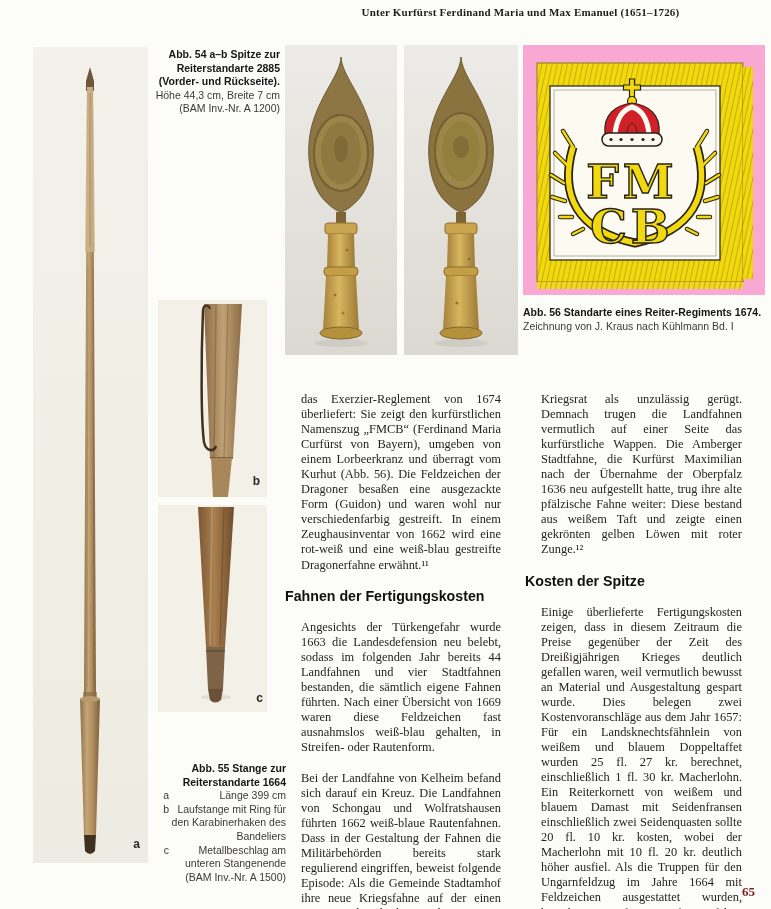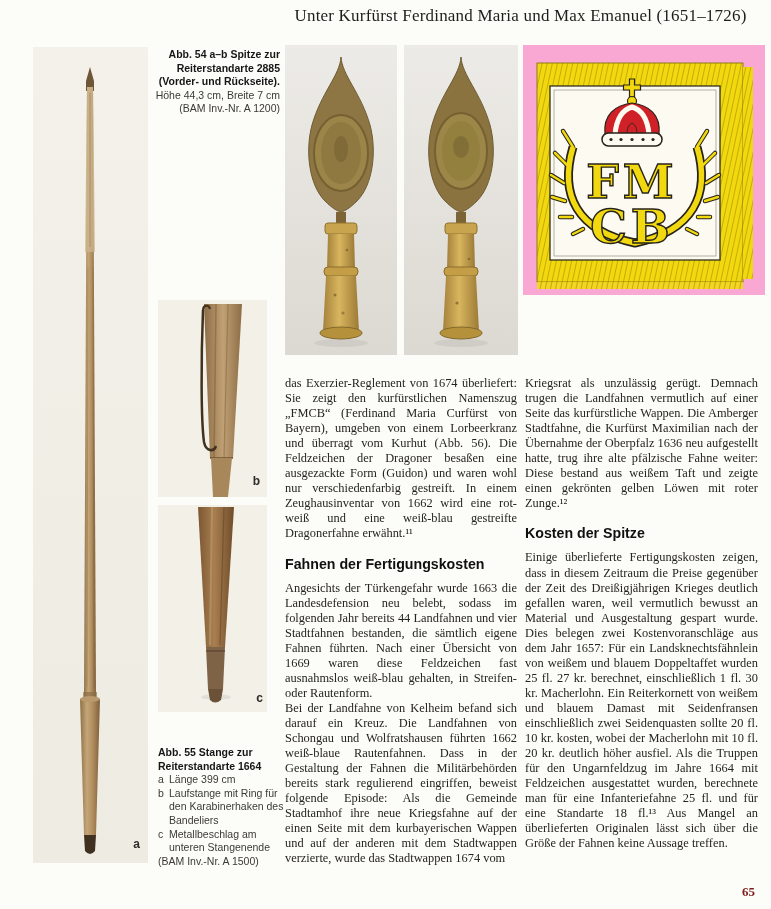--- a/index.html
+++ b/index.html
@@ -4,51 +4,51 @@
 <style>
   html,body { margin:0; padding:0; background:#e8e8e8; }
   .page {
     position:relative; width:771px; height:909px; margin:0 auto;
     background:#fcfcf8; overflow:hidden;
     font-family:"Liberation Sans", sans-serif;
   }
   .header-title {
     position:absolute; left:270px; top:6px; width:501px;
     text-align:center; font-family:"Liberation Serif", serif;
-    font-weight:normal; font-size:17px; color:#1f1d1b; letter-spacing:.2px;
+    font-weight:bold; font-size:11px; color:#1f1d1b; letter-spacing:.2px;
   }
   .photo { position:absolute; }
   #photo-lance   { left:33px;  top:47px;  width:115px; height:816px; background:linear-gradient(#f4f1ea,#eeebe2); }
   #photo-b       { left:158px; top:300px; width:109px; height:197px; background:#f3f0e8; }
   #photo-c       { left:158px; top:505px; width:109px; height:207px; background:#f3f0e8; }
   #photo-finial-front { left:285px; top:45px; width:112px; height:310px; background:linear-gradient(#edebe7,#dcd9d2); }
   #photo-finial-back  { left:404px; top:45px; width:114px; height:310px; background:linear-gradient(#edebe7,#dcd9d2); }
   #photo-flag    { left:523px; top:45px; width:242px; height:250px; background:#f9a8d4; }
   .fig-label {
     position:absolute; font-weight:bold; font-size:12px; color:#2b2b28;
   }
   #label-a { right:8px; bottom:12px; }
   #label-b { right:7px; bottom:9px; }
   #label-c { right:4px; bottom:7px; }
   .caption { font-size:10.5px; line-height:13.6px; color:#3c3a36; }
   .caption .cap-bold { font-weight:bold; color:#161616; }
   #caption-54 { position:absolute; left:150px; top:48px;  width:130px; text-align:right; }
   #caption-56 { position:absolute; left:523px; top:306px; width:246px; }
-  #caption-55 { position:absolute; left:158px; top:746px; width:128px; }
+  #caption-55 { position:absolute; left:158px; top:762px; width:128px;text-align:right; }
   .cap-item { display:flex; }
   .cap-item .marker { width:11px; flex:none; }
   .cap-item .itxt { flex:1; }
   .col {
     position:absolute; top:376px;
     font-family:"Liberation Serif", serif; font-size:12.4px; line-height:15.05px;
     text-align:justify; color:#262421;
   }
   #col-left  { left:285px; width:232px; }
   #col-right { left:525px; width:233px; }
-  .col p { margin:0; }
+  .col p { margin:16px; }
   .col .heading {
     font-family:"Liberation Sans", sans-serif; font-weight:bold;
     font-size:14.2px; color:#101010; margin:15px 0 9px 0; text-align:left;
   }
   .pagenum {
     position:absolute; right:16px; bottom:9px;
     font-family:"Liberation Serif", serif; font-weight:bold; font-size:13px; color:#7f1d1d;
   }
 </style>
 </head>
@@ -193,20 +193,24 @@
         <circle cx="109" cy="94.5" r="1.6" fill="#26231a"></circle>
           <circle cx="120" cy="94.5" r="1.6" fill="#26231a"></circle>
         <circle cx="130" cy="94.5" r="1.6" fill="#26231a"></circle>
       </g>
 
       <text x="109" y="153" text-anchor="middle" font-family="DejaVu Serif, serif" font-weight="bold" font-size="46" letter-spacing="4" fill="#f2d90f" stroke="#26231a" stroke-width="1.4">FM</text>
       <text x="109" y="198" text-anchor="middle" font-family="DejaVu Serif, serif" font-weight="bold" font-size="46" letter-spacing="4" fill="#f2d90f" stroke="#26231a" stroke-width="1.4">CB</text>
     </svg>
   </div>
 
+  <div class="caption" id="caption-56">
+    <span class="cap-bold">Abb. 56 Standarte eines Reiter-Regiments 1674.</span><br>
+    <span> Zeichnung von J. Kraus nach Kühlmann Bd. I</span>
+  </div>
 
   <div class="photo" id="photo-b">
     <svg width="109" height="197" viewBox="0 0 109 197">
       <defs>
         <linearGradient id="bpole" x1="0" x2="1" y1="0" y2="0">
           <stop offset="0" stop-color="#8d6d46"></stop>
             <stop offset="0.5" stop-color="#c0a074"></stop>
             <stop offset="1" stop-color="#8d6d46"></stop>
         </linearGradient>
       </defs>

